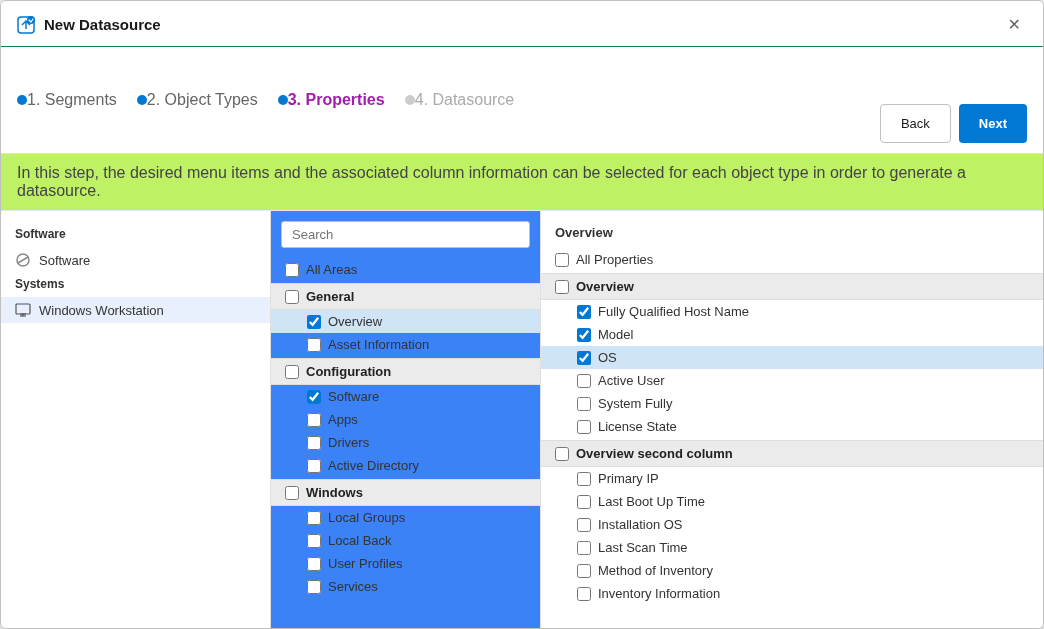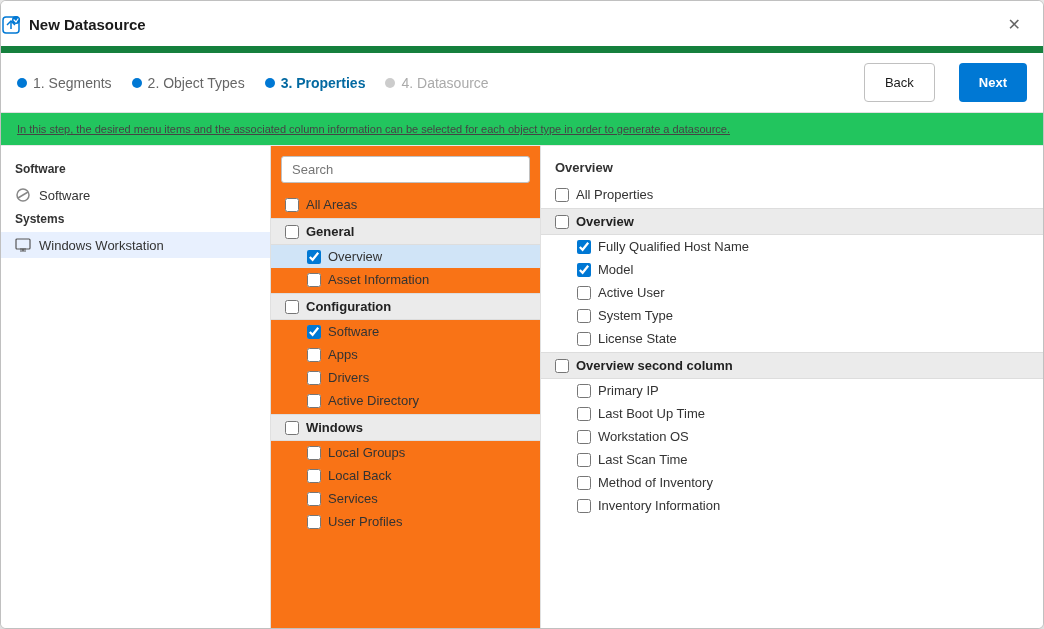--- a/index.html
+++ b/index.html
@@ -15,22 +15,22 @@
       display: flex;
       flex-direction: column;
       overflow: hidden;
     }
 
     
     .title-bar {
       display: flex;
       align-items: center;
       justify-content: space-between;
-      padding: 12px 16px 10px 0;
-      border-bottom: 7px solid #15803d;
+      padding: 12px 16px 10px 15px;
+      border-bottom: 1px solid #15803d;
       background: #fff;
     }
     .title-bar-left {
       display: flex;
       align-items: center;
       gap: 8px;
     }
     .title-icon {
       width: 20px;
       height: 20px;
@@ -61,36 +61,36 @@
       background: #fff;
     }
     .steps-left {
       display: flex;
       align-items: center;
       gap: 20px;
     }
     .step {
       display: flex;
       align-items: center;
-      gap: 6px;
-      font-size: 14px;
+      font-size: 16px;
       color: #666;
     }
-    .step.active { color: #0369a1; font-weight: 600; }
+    .step.active { color: #a21caf; font-weight: 600; }
     .step.inactive { color: #aaa; }
     .step-dot {
       width: 10px;
       height: 10px;
       border-radius: 50%;
       background: #0078d4;
     }
     .step-dot.inactive { background: #ccc; }
     .steps-right {
       display: flex;
-      gap: 24px;
+      gap: 8px;
+      margin-top: 47px;
     }
     .btn-back {
       padding: 6px 20px;
       border: 1px solid #c0c0c0;
       background: #fff;
       border-radius: 4px;
       cursor: pointer;
       font-size: 13px;
       color: #1a1a1a;
     }
@@ -101,25 +101,24 @@
       color: #fff;
       border-radius: 4px;
       cursor: pointer;
       font-size: 13px;
       font-weight: 600;
     }
 
     
     .info-bar {
       padding: 10px 16px;
-      font-size: 11px;
+      font-size: 16px;
       color: #444;
-      background: #22c55e;
+      background: #bef264;
       border-bottom: 1px solid #e8e8e8;
-      text-decoration: underline;
     }
 
     
     .main-content {
       display: flex;
       flex: 1;
       overflow: hidden;
     }
 
     
@@ -147,21 +146,21 @@
       color: #333;
     }
     .panel-item.selected { background: #e8f0fe; }
 
     
     .middle-panel {
       width: 270px;
       border-right: 1px solid #e0e0e0;
       overflow-y: auto;
       padding: 10px 0;
-      background: #f97316;
+      background: #3b82f6;
     }
     .search-box {
       margin: 0 10px 10px 10px;
       padding: 5px 10px;
       border: 1px solid #c0c0c0;
       border-radius: 3px;
       font-size: 13px;
       width: calc(100% - 20px);
       color: #aaa;
     }
@@ -345,25 +344,25 @@
       <div class="checkbox-item sub-item">
         <input type="checkbox" style="">
         <span>Local Groups</span>
       </div>
       <div class="checkbox-item sub-item">
         <input type="checkbox" style="">
         <span>Local Back</span>
       </div>
       <div class="checkbox-item sub-item">
         <input type="checkbox" style="">
+        <span>User Profiles</span>
+      </div>
+      <div class="checkbox-item sub-item">
+        <input type="checkbox" style="">
         <span>Services</span>
-      </div>
-      <div class="checkbox-item sub-item">
-        <input type="checkbox" style="">
-        <span>User Profiles</span>
       </div>
     </div>
 
     <div class="right-panel">
       <div class="right-panel-title">Overview</div>
 
       <div class="checkbox-item">
         <input type="checkbox" style="">
         <span>All Properties</span>
       </div>
@@ -373,48 +372,52 @@
         <span>Overview</span>
       </div>
       <div class="checkbox-item sub-item">
         <input type="checkbox" checked="" style="">
         <span>Fully Qualified Host Name</span>
       </div>
       <div class="checkbox-item sub-item">
         <input type="checkbox" checked="" style="">
         <span>Model</span>
       </div>
+      <div class="checkbox-item sub-item selected-row">
+        <input type="checkbox" checked="" style="">
+        <span>OS</span>
+      </div>
       <div class="checkbox-item sub-item">
         <input type="checkbox" style="">
         <span>Active User</span>
       </div>
       <div class="checkbox-item sub-item">
         <input type="checkbox" style="">
-        <span>System Type</span>
+        <span>System Fully</span>
       </div>
       <div class="checkbox-item sub-item">
         <input type="checkbox" style="">
         <span>License State</span>
       </div>
 
       <div class="group-header">
         <input type="checkbox" style="">
         <span>Overview second column</span>
       </div>
       <div class="checkbox-item sub-item">
         <input type="checkbox" style="">
         <span>Primary IP</span>
       </div>
       <div class="checkbox-item sub-item">
         <input type="checkbox" style="">
         <span>Last Boot Up Time</span>
       </div>
       <div class="checkbox-item sub-item">
         <input type="checkbox" style="">
-        <span>Workstation OS</span>
+        <span>Installation OS</span>
       </div>
       <div class="checkbox-item sub-item">
         <input type="checkbox" style="">
         <span>Last Scan Time</span>
       </div>
       <div class="checkbox-item sub-item">
         <input type="checkbox" style="">
         <span>Method of Inventory</span>
       </div>
       <div class="checkbox-item sub-item">

